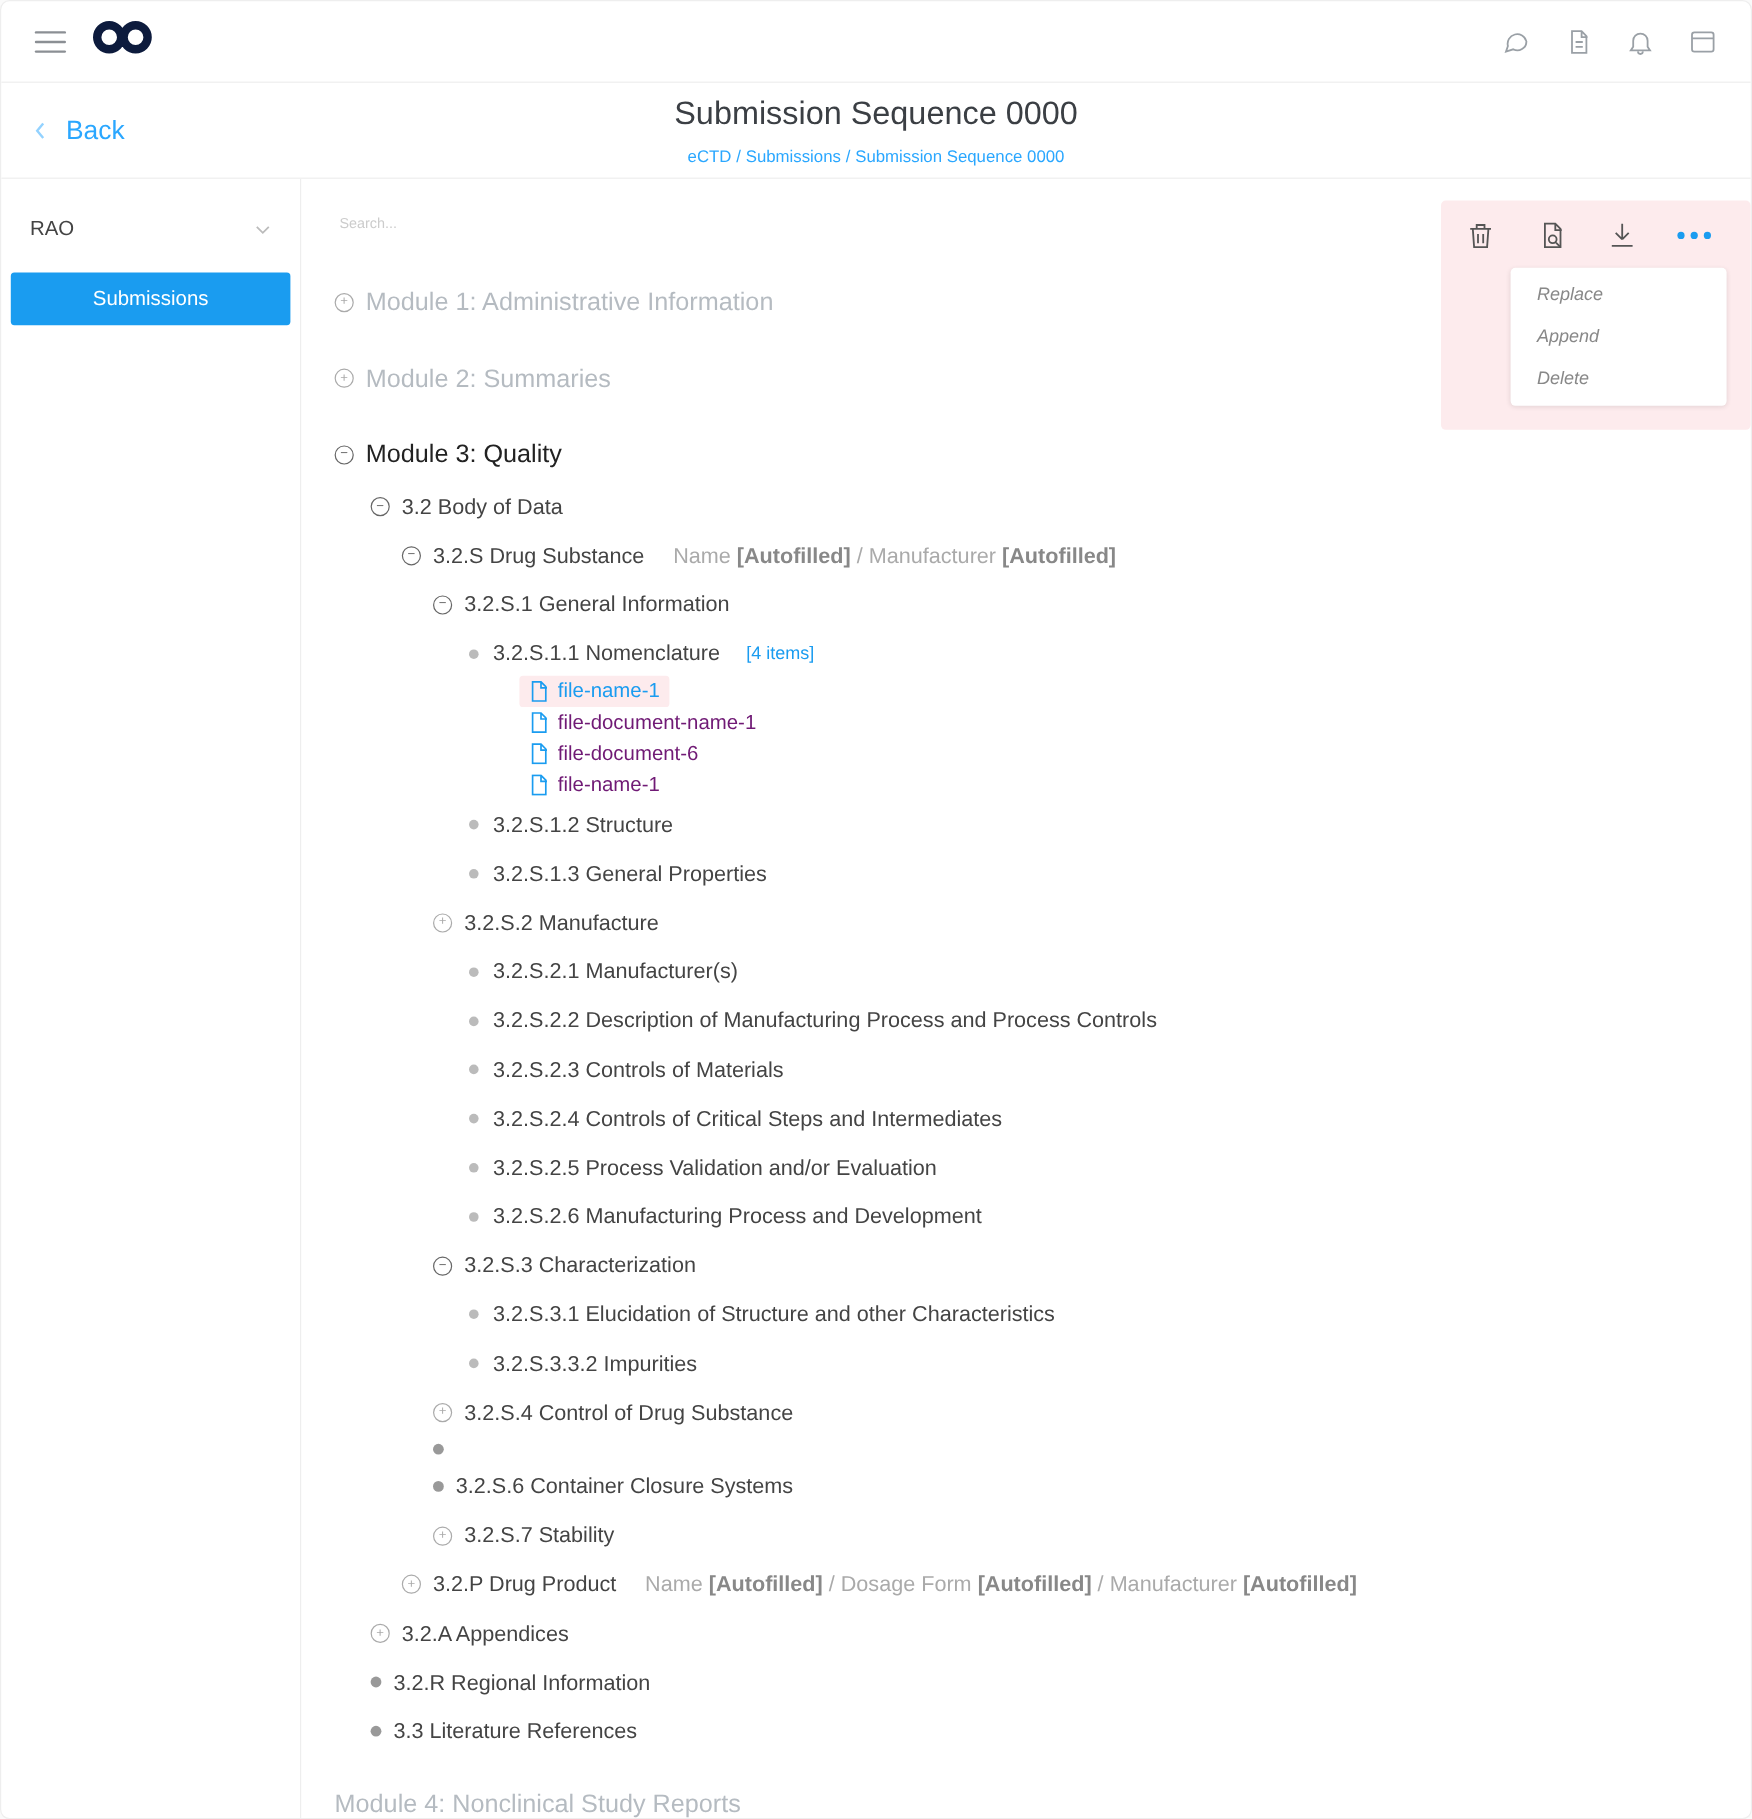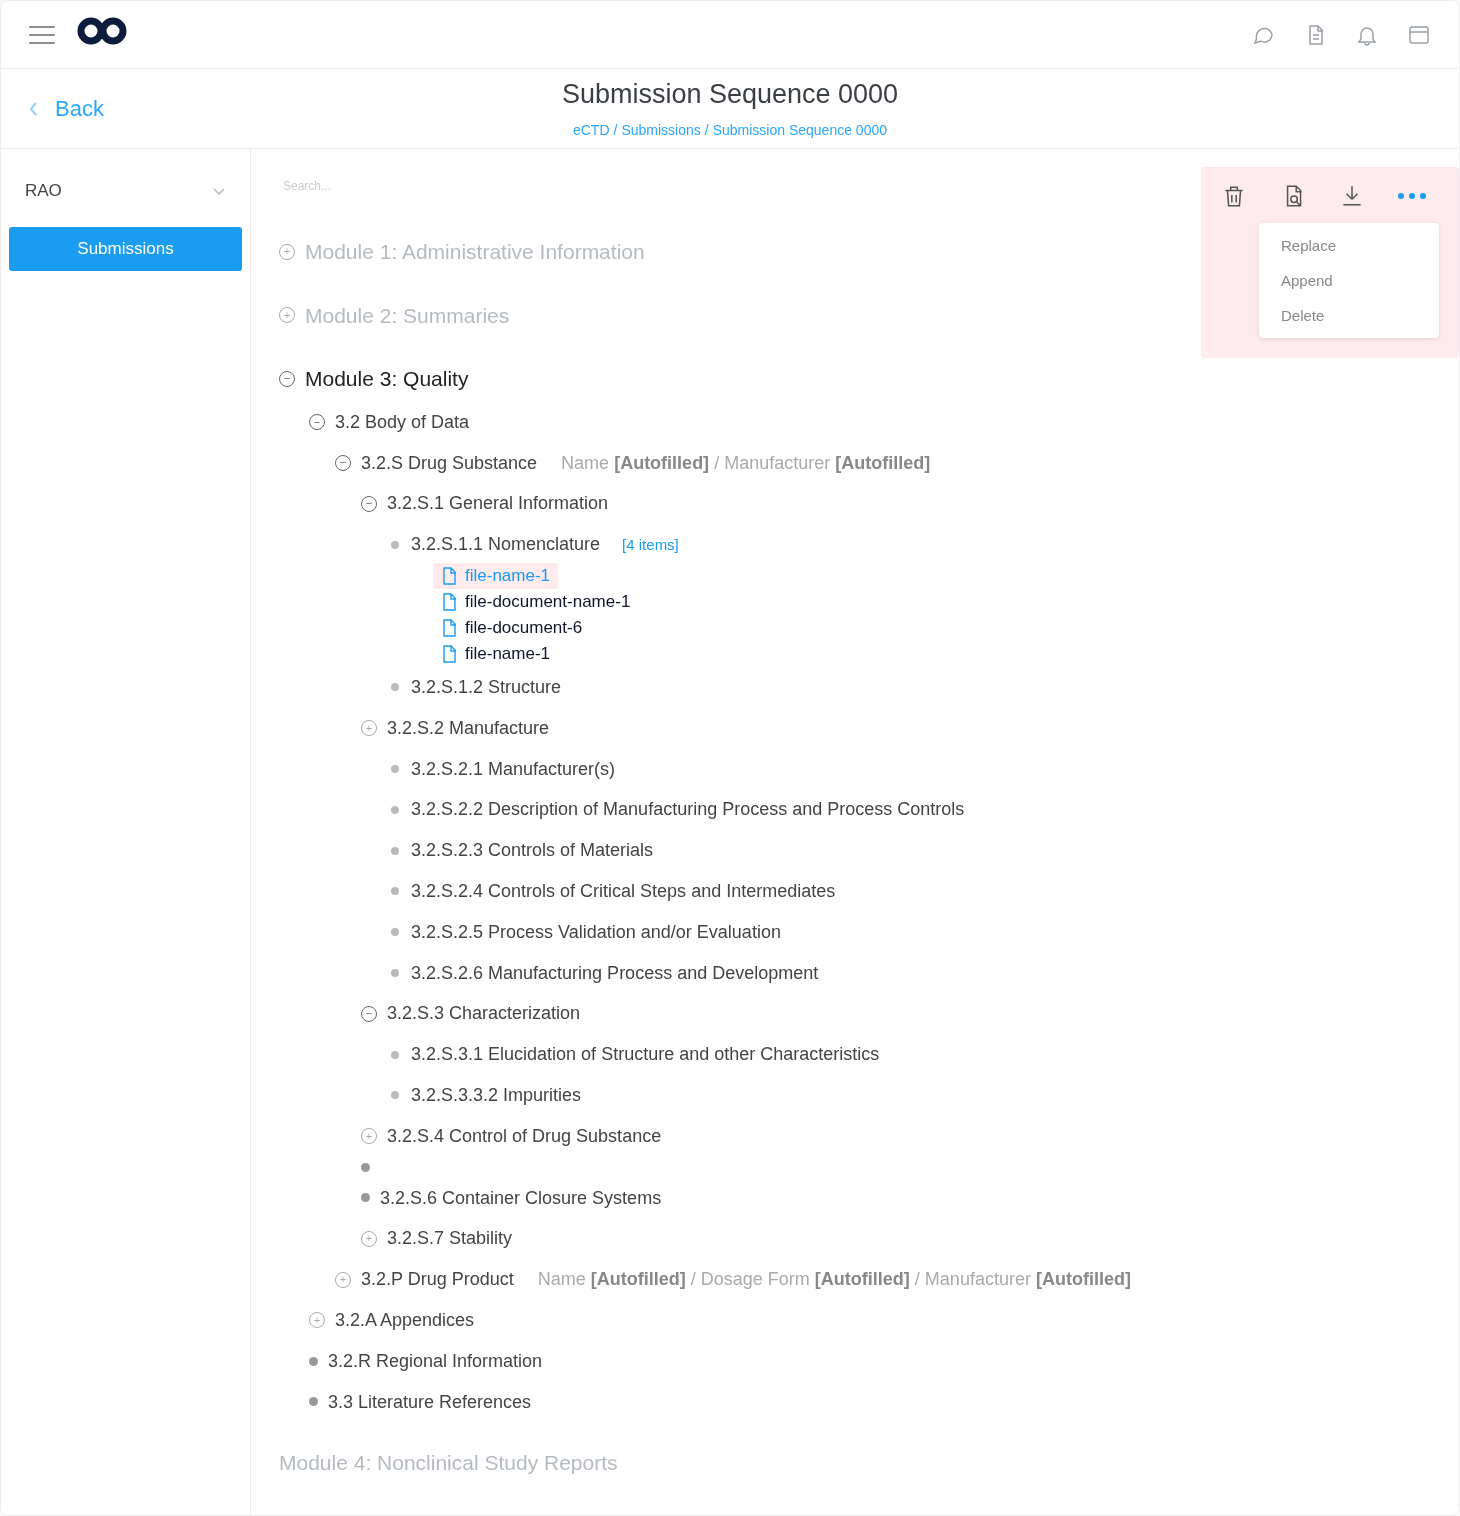--- a/index.html
+++ b/index.html
@@ -34,42 +34,42 @@
   .main { flex:1; padding:22px 28px; position:relative; overflow:auto; }
   .search-input { border:none; outline:none; font-size:12px; color:#c2410c; padding:8px 4px; width:400px; }
   .search-input::placeholder { color:#ccc; }
 
   
   .panel { position:absolute; top:18px; right:0; background:#fdebed; border-radius:4px; padding:16px 20px 20px 20px; min-width:258px; }
   .panel-icons { display:flex; gap:33px; align-items:center; }
   .panel-icons svg { width:26px; height:26px; stroke:#555; stroke-width:1.4; fill:none; cursor:pointer; }
   .dots { display:flex; gap:5px; cursor:pointer; }
   .dots span { width:6px; height:6px; background:#1a9cf0; border-radius:50%; }
-  .menu { margin-top:14px; margin-left:auto; background:#fff; border-radius:4px; box-shadow:0 1px 4px rgba(0,0,0,.1); padding:14px 22px; width:180px; display:flex; flex-direction:column; gap:18px; float:right; }
+  .menu { margin-top:14px; margin-left:auto; background:#fff; border-radius:4px; box-shadow:0 1px 4px rgba(0,0,0,.1); padding:14px 22px; width:180px; display:flex; flex-direction:column; gap:18px; float:right;font-style:italic; }
   .menu div { color:#888; font-size:15px; cursor:pointer; }
 
   
   .tree { margin-top:28px; }
   .row { display:flex; align-items:center; gap:10px; padding:6px 0; font-size:18px; color:#444; line-height:1.6; }
   .module-closed { color:#b5bbc1; font-size:21px; cursor:pointer; }
   .module-open { color:#222; font-size:21px; cursor:pointer; font-weight:400; }
   .toggle-circle { width:16px; height:16px; border:1.3px solid #aaa; border-radius:50%; display:inline-flex; align-items:center; justify-content:center; font-size:11px; color:#aaa; line-height:1; flex-shrink:0; cursor:pointer; }
   .toggle-open { border-color:#666; color:#666; flex-shrink:0; }
   .dot { width:9px; height:9px; background:#999; border-radius:50%; flex-shrink:0; }
   .dot-bullet { width:8px; height:8px; background:#bbb; border-radius:50%; flex-shrink:0; margin-left:4px; margin-right:2px;}
   .count-tag { color:#1a9cf0; font-size:15px; margin-left:12px; }
   .autofill { color:#aaa; font-size:18px; }
   .autofill b { color:#888; font-weight:600; }
 
   .indent1 { padding-left:30px; }
   .indent2 { padding-left:56px; }
   .indent3 { padding-left:82px; }
   .indent4 { padding-left:108px; }
 
-  .file-row { display:flex; align-items:center; gap:8px; font-size:17px; color:#0f172a; padding:3px 8px; border-radius:3px; cursor:pointer; }
+  .file-row { display:flex; align-items:center; gap:8px; font-size:17px; color:#701a75; padding:3px 8px; border-radius:3px; cursor:pointer; }
   .file-row svg, .file-icon { width:16px; height:18px; stroke:#1a9cf0; fill:none; stroke-width:1.4; }
   .file-selected { background:#fdebed; color:#1a9cf0; }
   .filelist { padding-left:154px; margin-top:-2px; }
   .filelist .file-row { width:fit-content; }
 </style>
 </head>
 <body>
 
 <div class="topbar">
   <div class="topbar-left">
@@ -224,20 +224,24 @@
               <path d="M3 1h7l4 4v12H3zM10 1v5h5"></path>
             </svg>
           <span>file-name-1</span>
         </div>
       </div>
 
       <div class="row indent4">
           <span class="dot-bullet"></span>
           <span>3.2.S.1.2 Structure</span>
         </div>
+      <div class="row indent4">
+          <span class="dot-bullet"></span>
+          <span>3.2.S.1.3 General Properties</span>
+        </div>
 
       <div class="row indent3">
         <span class="toggle-circle">+</span>
         <span>3.2.S.2 Manufacture</span>
       </div>
       <div class="row indent4">
           <span class="dot-bullet"></span>
           <span>3.2.S.2.1 Manufacturer(s)</span>
         </div>
       <div class="row indent4">

